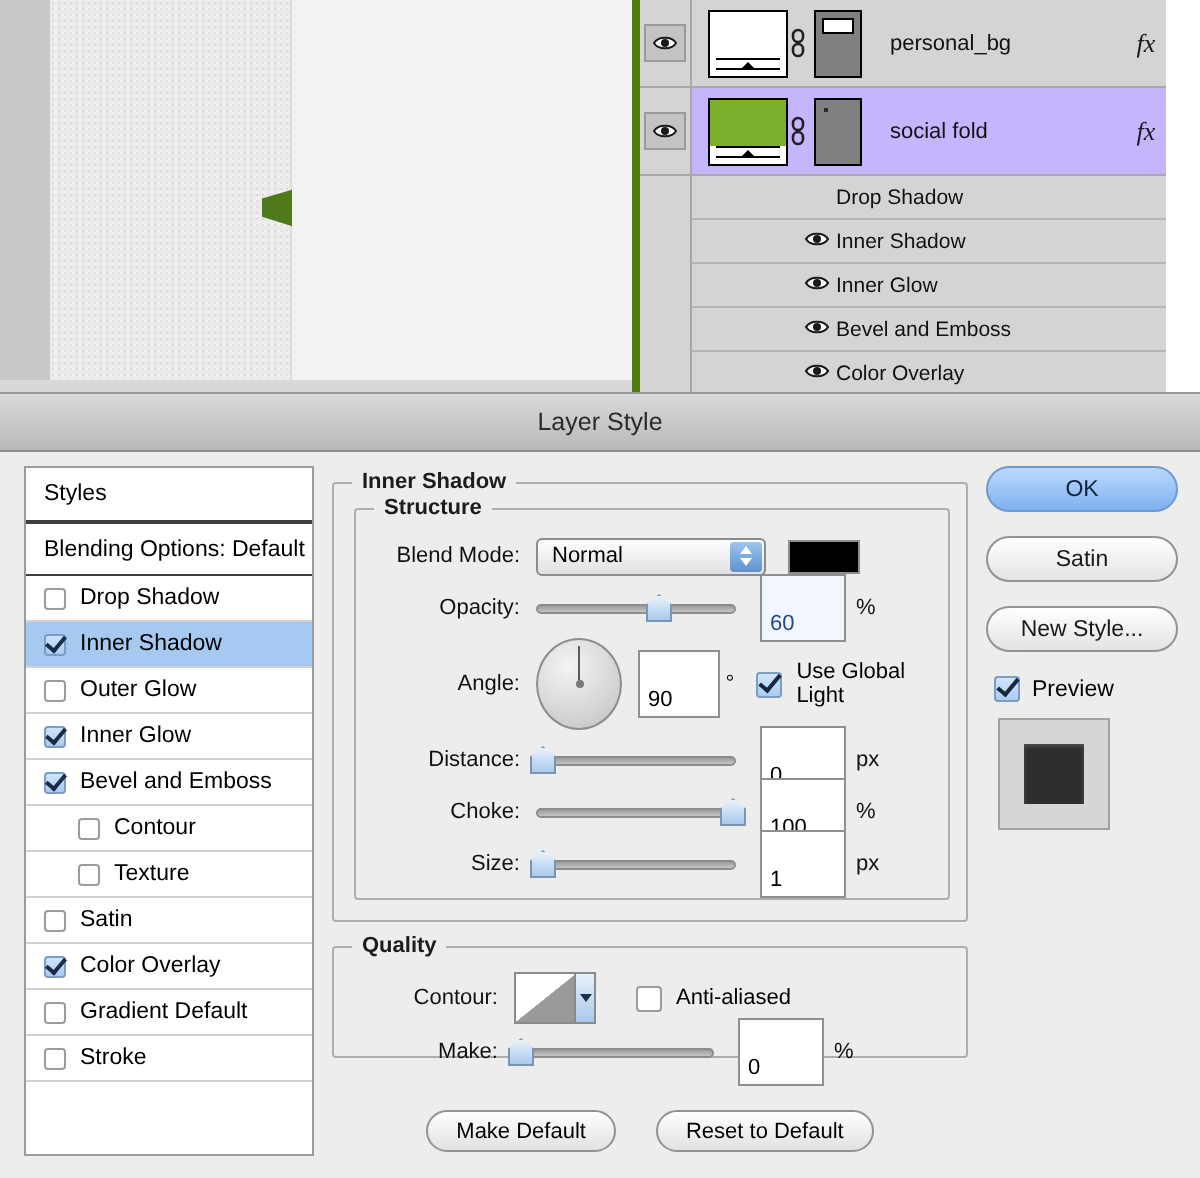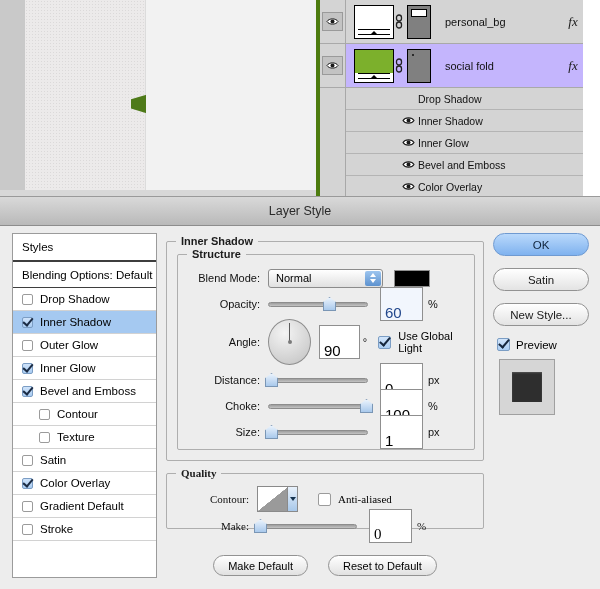--- a/index.html
+++ b/index.html
@@ -92,25 +92,25 @@
   #thumb-box{width:56px;height:56px;background:#d6d6d6;border:1px solid #a0a0a0;margin-left:6px;
      display:flex;align-items:center;justify-content:center;box-sizing:border-box;}
   #thumb-box .sq{width:30px;height:30px;background:#2e2e2e;box-shadow:inset 0 1px 2px rgba(255,255,255,.18);}
 
   
   #main{position:absolute;left:166px;top:7px;width:318px;height:345px;}
   .group{position:absolute;border:1px solid #aeaeae;border-radius:2px;}
   .group > .g-title{position:absolute;top:-7px;left:9px;background:#ededed;padding:0 5px;font-size:11px;font-weight:bold;color:#1c1c1c;}
   #grp-inner{left:0;top:8px;width:318px;height:220px;box-sizing:border-box;}
   #grp-structure{left:10px;top:12px;width:298px;height:196px;box-sizing:border-box;}
-  #grp-quality{left:0;top:240px;width:318px;height:56px;box-sizing:border-box;font-family:Liberation Serif, serif;}
+  #grp-quality{left:0;top:240px;width:318px;height:56px;box-sizing:border-box;}
 
   .frow{display:flex;align-items:center;height:22px;margin-top:4px;}
   .flabel{width:82px;text-align:right;padding-right:8px;font-size:11px;color:#111;flex:none;}
-  .num{height:17px;border:1px solid #8f8f8f;background:#fff;font-size:15px;line-height:17px;
+  .num{height:17px;border:1px solid #8f8f8f;background:#fff;font-size:11px;line-height:17px;
      padding:16px 4px;box-sizing:border-box;}
   .unit{font-size:11px;margin-left:5px;color:#111;}
 
   .select{width:115px;height:19px;border:1px solid #8b8b8b;border-radius:3px;
      background:linear-gradient(#ffffff,#e0e0e0);display:flex;align-items:center;position:relative;box-sizing:border-box;}
   .select .sv{padding-left:7px;font-size:11px;}
   .select .arrows{position:absolute;right:1px;top:1px;width:16px;height:15px;border-radius:2px;
      background:linear-gradient(#9dc5ef,#5d92cf);display:flex;flex-direction:column;align-items:center;justify-content:center;gap:2px;}
   .ar-u{width:0;height:0;border-left:3px solid transparent;border-right:3px solid transparent;border-bottom:4px solid #fff;}
   .ar-d{width:0;height:0;border-left:3px solid transparent;border-right:3px solid transparent;border-top:4px solid #fff;}

